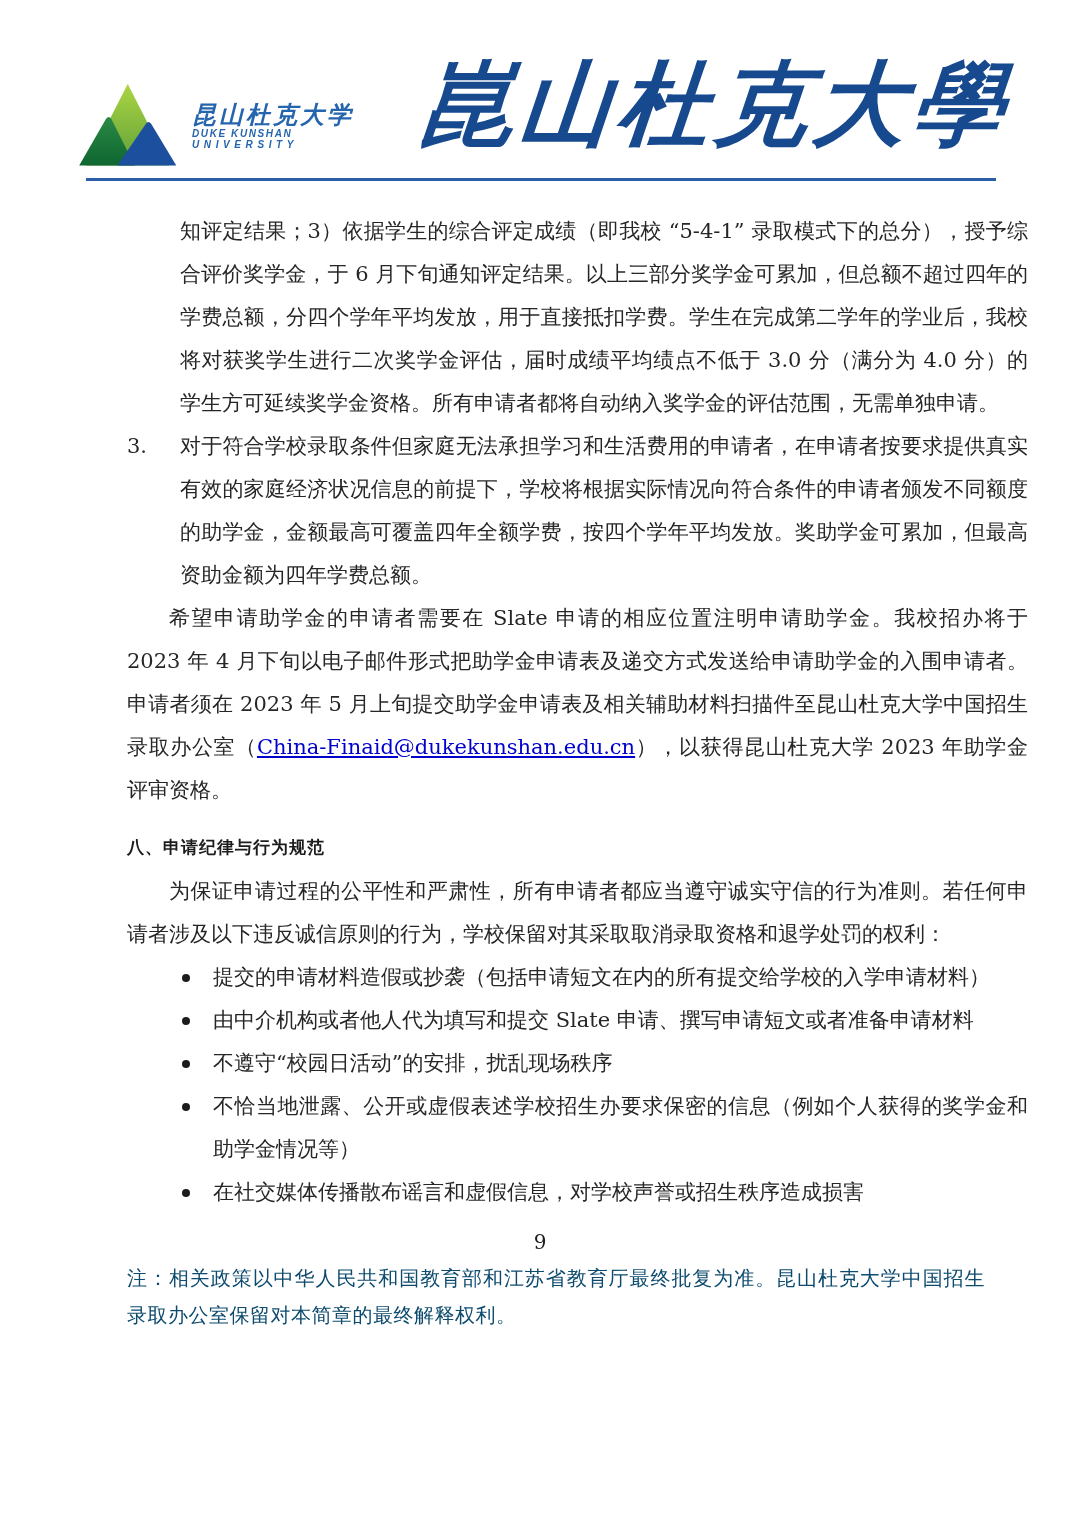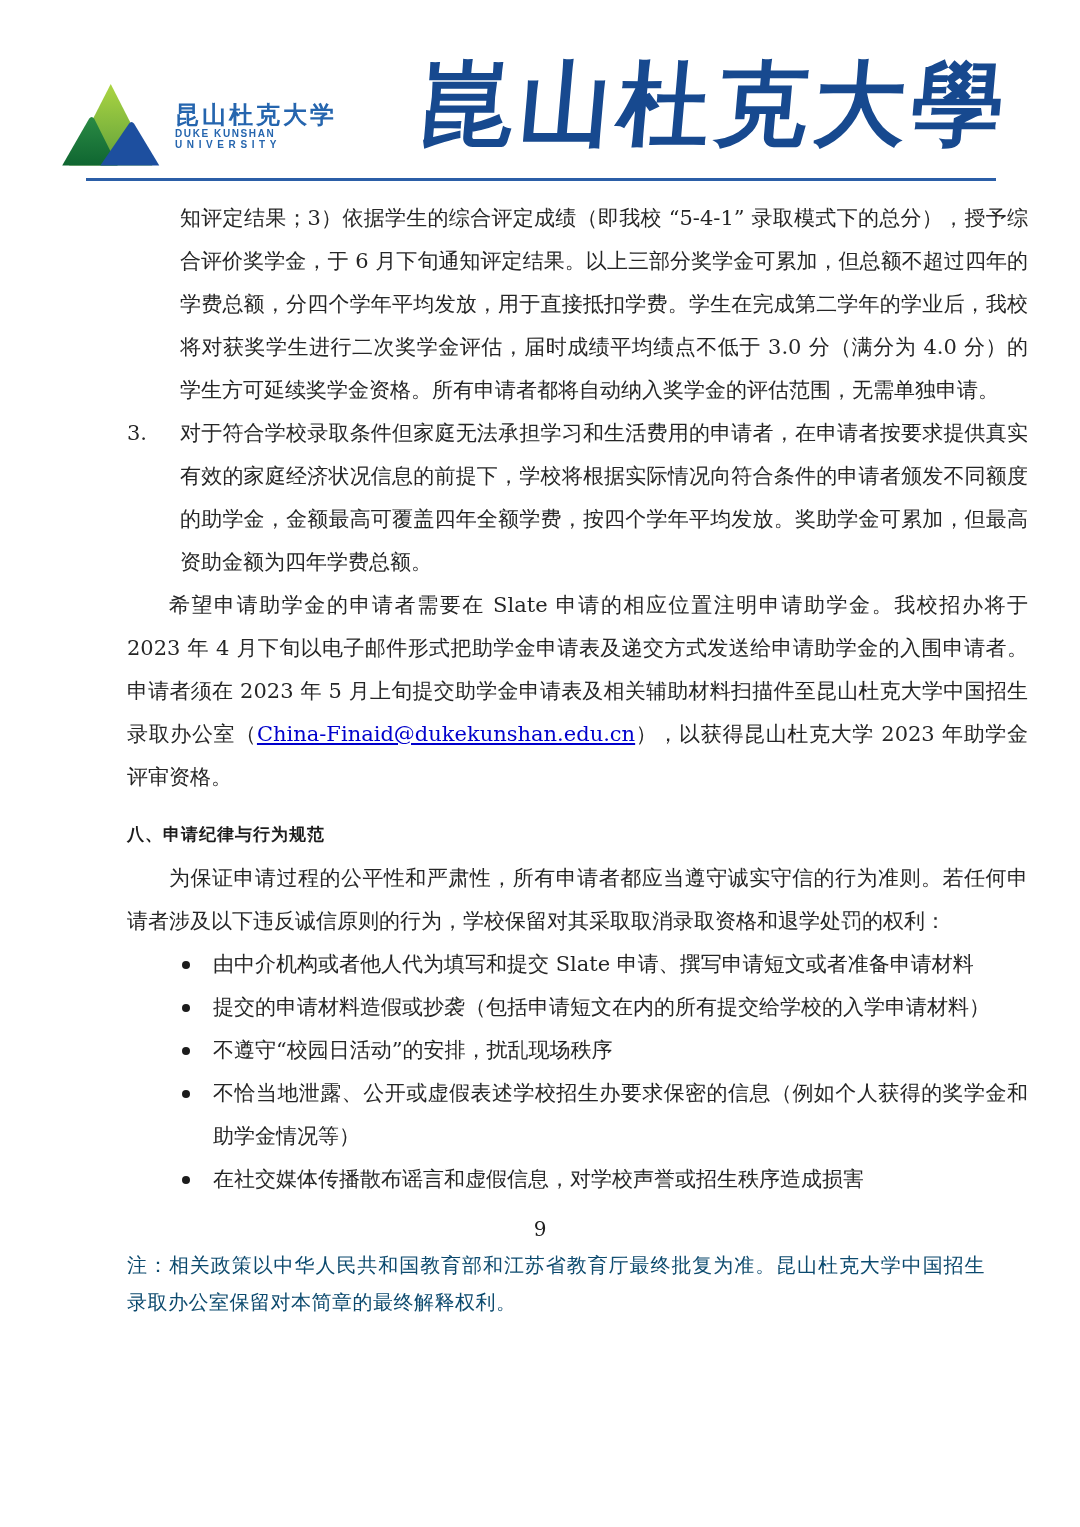--- a/index.html
+++ b/index.html
@@ -11,22 +11,23 @@
     font-family: "DejaVu Serif", "Liberation Serif", serif;
     color: #262626;
     overflow: hidden;
   }
 
   
   .header {
     display: flex;
     justify-content: space-between;
     align-items: flex-start;
-    padding: 68px 70px 0 57px;
+    padding: 68px 70px 0 74px;
     height: 172px;
+    font-style: italic;
   }
   .logo {
     display: flex;
     align-items: center;
     gap: 14px;
     margin-top: 8px;
   }
   .logo svg { display: block; }
   .logo-text { display: flex; flex-direction: column; line-height: 1.05; }
   .logo-cn {
@@ -60,21 +61,21 @@
   }
   .rule {
     border: none;
     border-top: 3px solid #2b5ea7;
     margin: 6px 84px 0 86px;
   }
 
   
   .content {
     margin: 0 52px 0 127px;
-    padding-top: 16px;
+    padding-top: 29px;
     font-size: 21px;
     line-height: 43px;
     text-align: justify;
   }
   .hang { margin-left: 53px; }
   .numbered { display: flex; }
   .numbered .num { width: 53px; flex: 0 0 53px; }
   .numbered .num-text { flex: 1; text-align: justify; }
   .para-indent { text-indent: 2em; }
   a.email-link {
@@ -174,25 +175,25 @@
     <span>希望申请助学金的申请者需要在 Slate 申请的相应位置注明申请助学金。我校招办将于 2023 年 4 月下旬以电子邮件形式把助学金申请表及递交方式发送给申请助学金的入围申请者。申请者须在 2023 年 5 月上旬提交助学金申请表及相关辅助材料扫描件至昆山杜克大学中国招生录取办公室（</span><a class="email-link">China-Finaid@dukekunshan.edu.cn</a><span>），以获得昆山杜克大学 2023 年助学金评审资格。</span>
   </div>
 
   <div class="section-heading">八、申请纪律与行为规范</div>
 
   <div class="para-indent">为保证申请过程的公平性和严肃性，所有申请者都应当遵守诚实守信的行为准则。若任何申请者涉及以下违反诚信原则的行为，学校保留对其采取取消录取资格和退学处罚的权利：</div>
 
   <ul class="bullet-list">
     <li>
       <span class="bullet-dot"></span>
+      <span class="bullet-text">提交的申请材料造假或抄袭（包括申请短文在内的所有提交给学校的入学申请材料）</span>
+    </li>
+    <li>
+      <span class="bullet-dot"></span>
       <span class="bullet-text">由中介机构或者他人代为填写和提交 Slate 申请、撰写申请短文或者准备申请材料</span>
-    </li>
-    <li>
-      <span class="bullet-dot"></span>
-      <span class="bullet-text">提交的申请材料造假或抄袭（包括申请短文在内的所有提交给学校的入学申请材料）</span>
     </li>
     <li>
       <span class="bullet-dot"></span>
       <span class="bullet-text">不遵守“校园日活动”的安排，扰乱现场秩序</span>
     </li>
     <li>
       <span class="bullet-dot"></span>
       <span class="bullet-text">不恰当地泄露、公开或虚假表述学校招生办要求保密的信息（例如个人获得的奖学金和助学金情况等）</span>
     </li>
     <li>

